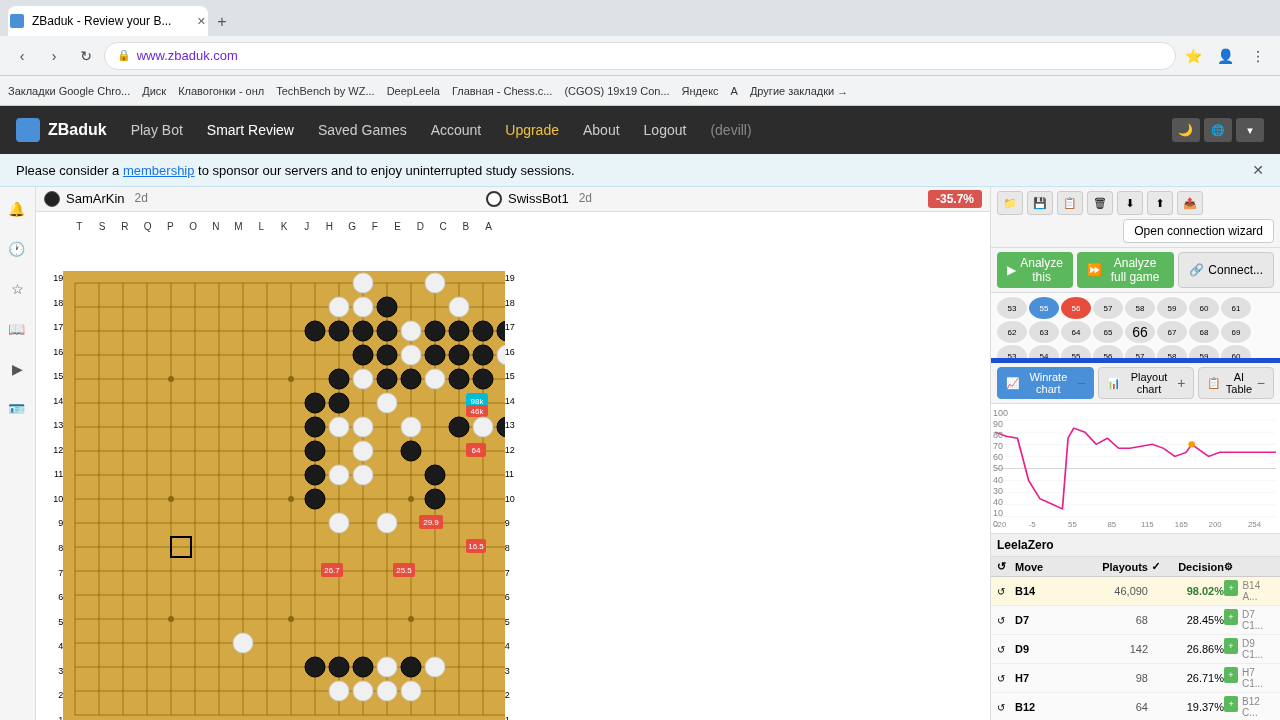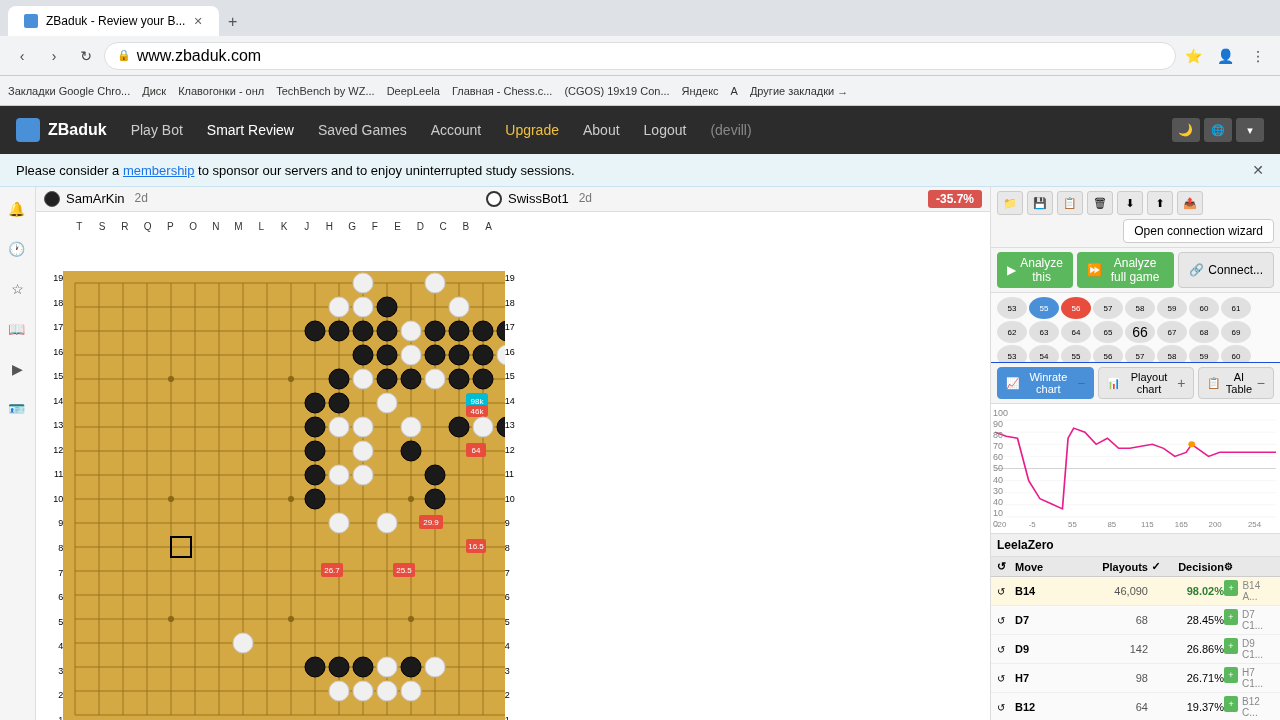--- a/index.html
+++ b/index.html
@@ -1,28 +1,28 @@
 <!DOCTYPE html>
 <html><head>
   <meta charset="utf-8">
   <style>
     * { margin: 0; padding: 0; box-sizing: border-box; }
     body { font-family: Arial, sans-serif; font-size: 13px; background: #f0f0f0; width: 1280px; height: 720px; overflow: hidden; }
 
     
     .browser-frame { width: 1280px; height: 720px; display: flex; flex-direction: column; background: #dee1e6; }
     .tab-bar { height: 36px; background: #dee1e6; display: flex; align-items: flex-end; padding: 0 8px; }
-    .tab { height: 30px; background: #fff; border-radius: 8px 8px 0 0; padding: 0 16px; display: flex; align-items: center; gap: 8px; font-size: 12px; min-width: 200px; }
+    .tab { height: 30px; background: #fff; border-radius: 8px 8px 0 0; padding: 0 2px; display: flex; align-items: center; gap: 8px; font-size: 12px; min-width: 200px; }
     .tab-favicon { width: 14px; height: 14px; background: #4a90d9; border-radius: 2px; }
     .tab-close { margin-left: auto; font-size: 11px; color: #666; cursor: pointer; }
     .new-tab { width: 28px; height: 28px; display: flex; align-items: center; justify-content: center; cursor: pointer; color: #555; font-size: 16px; }
     .browser-controls { height: 40px; background: #f1f3f4; display: flex; align-items: center; padding: 0 8px; gap: 4px; border-bottom: 1px solid #ccc; }
     .nav-btn { width: 28px; height: 28px; border-radius: 50%; border: none; background: none; cursor: pointer; display: flex; align-items: center; justify-content: center; color: #444; font-size: 14px; }
     .address-bar { flex: 1; height: 28px; background: #fff; border: 1px solid #ddd; border-radius: 14px; padding: 0 12px; font-size: 12px; display: flex; align-items: center; gap: 6px; }
-    .address-text { flex: 1; font-size: 16px; color: #000000; }
+    .address-text { flex: 1; font-size: 13px; color: #6d28d9; }
     .bookmarks-bar { height: 30px; background: #f1f3f4; border-bottom: 1px solid #ccc; display: flex; align-items: center; padding: 0 8px; gap: 12px; font-size: 11px; color: #333; overflow: hidden; }
     .bookmark-item { white-space: nowrap; cursor: pointer; }
 
     
     .app-content { flex: 1; background: #fff; display: flex; flex-direction: column; overflow: hidden; }
     .app-nav { height: 48px; background: #2c2c2c; display: flex; align-items: center; padding: 0 16px; gap: 24px; }
     .app-logo { color: #fff; font-size: 16px; font-weight: bold; display: flex; align-items: center; gap: 8px; }
     .logo-icon { width: 24px; height: 24px; background: #4a90d9; border-radius: 4px; }
     .nav-link { color: #ccc; font-size: 14px; cursor: pointer; text-decoration: none; }
     .nav-link.active { color: #fff; }
@@ -56,21 +56,21 @@
     
     .right-panel { width: 290px; border-left: 1px solid #ddd; display: flex; flex-direction: column; background: #fafafa; overflow: hidden; }
     .toolbar-row { display: flex; align-items: center; padding: 4px 6px; gap: 4px; border-bottom: 1px solid #ddd; background: #f5f5f5; flex-wrap: wrap; }
     .tool-btn { width: 26px; height: 24px; background: #e8e8e8; border: 1px solid #ccc; border-radius: 3px; cursor: pointer; display: flex; align-items: center; justify-content: center; font-size: 11px; }
     .action-row { display: flex; gap: 4px; padding: 4px 6px; border-bottom: 1px solid #ddd; background: #f5f5f5; }
     .btn-analyze { background: #5cb85c; color: #fff; border: none; border-radius: 4px; padding: 4px 10px; font-size: 12px; cursor: pointer; display: flex; align-items: center; gap: 4px; }
     .btn-connect { background: #e8e8e8; border: 1px solid #ccc; border-radius: 4px; padding: 4px 10px; font-size: 12px; cursor: pointer; display: flex; align-items: center; gap: 4px; }
     .wizard-btn { background: #fff; border: 1px solid #ccc; border-radius: 4px; padding: 4px 10px; font-size: 12px; cursor: pointer; margin-left: auto; }
 
     
-    .move-nav { padding: 4px 6px; border-bottom: 1px solid #1d4ed8; overflow: hidden; }
+    .move-nav { padding: 4px 6px; border-bottom: 5px solid #1d4ed8; overflow: hidden; }
     .move-row { display: flex; flex-wrap: wrap; gap: 2px; margin-bottom: 2px; }
     .move-chip { width: 30px; height: 22px; background: #e0e0e0; border-radius: 50%; display: flex; align-items: center; justify-content: center; font-size: 9px; cursor: pointer; position: relative; }
     .move-chip.active { background: #4a90d9; color: #fff; }
 
     
     .charts-tabs { display: flex; gap: 4px; padding: 4px 6px; border-bottom: 1px solid #ddd; background: #f5f5f5; }
     .chart-tab-btn { background: #e8e8e8; border: 1px solid #ccc; border-radius: 4px; padding: 3px 8px; font-size: 11px; cursor: pointer; display: flex; align-items: center; gap: 4px; }
     .chart-tab-btn.active { background: #4a90d9; color: #fff; border-color: #4a90d9; }
     .chart-tab-plus { background: none; border: none; cursor: pointer; color: #666; font-size: 14px; }
 

